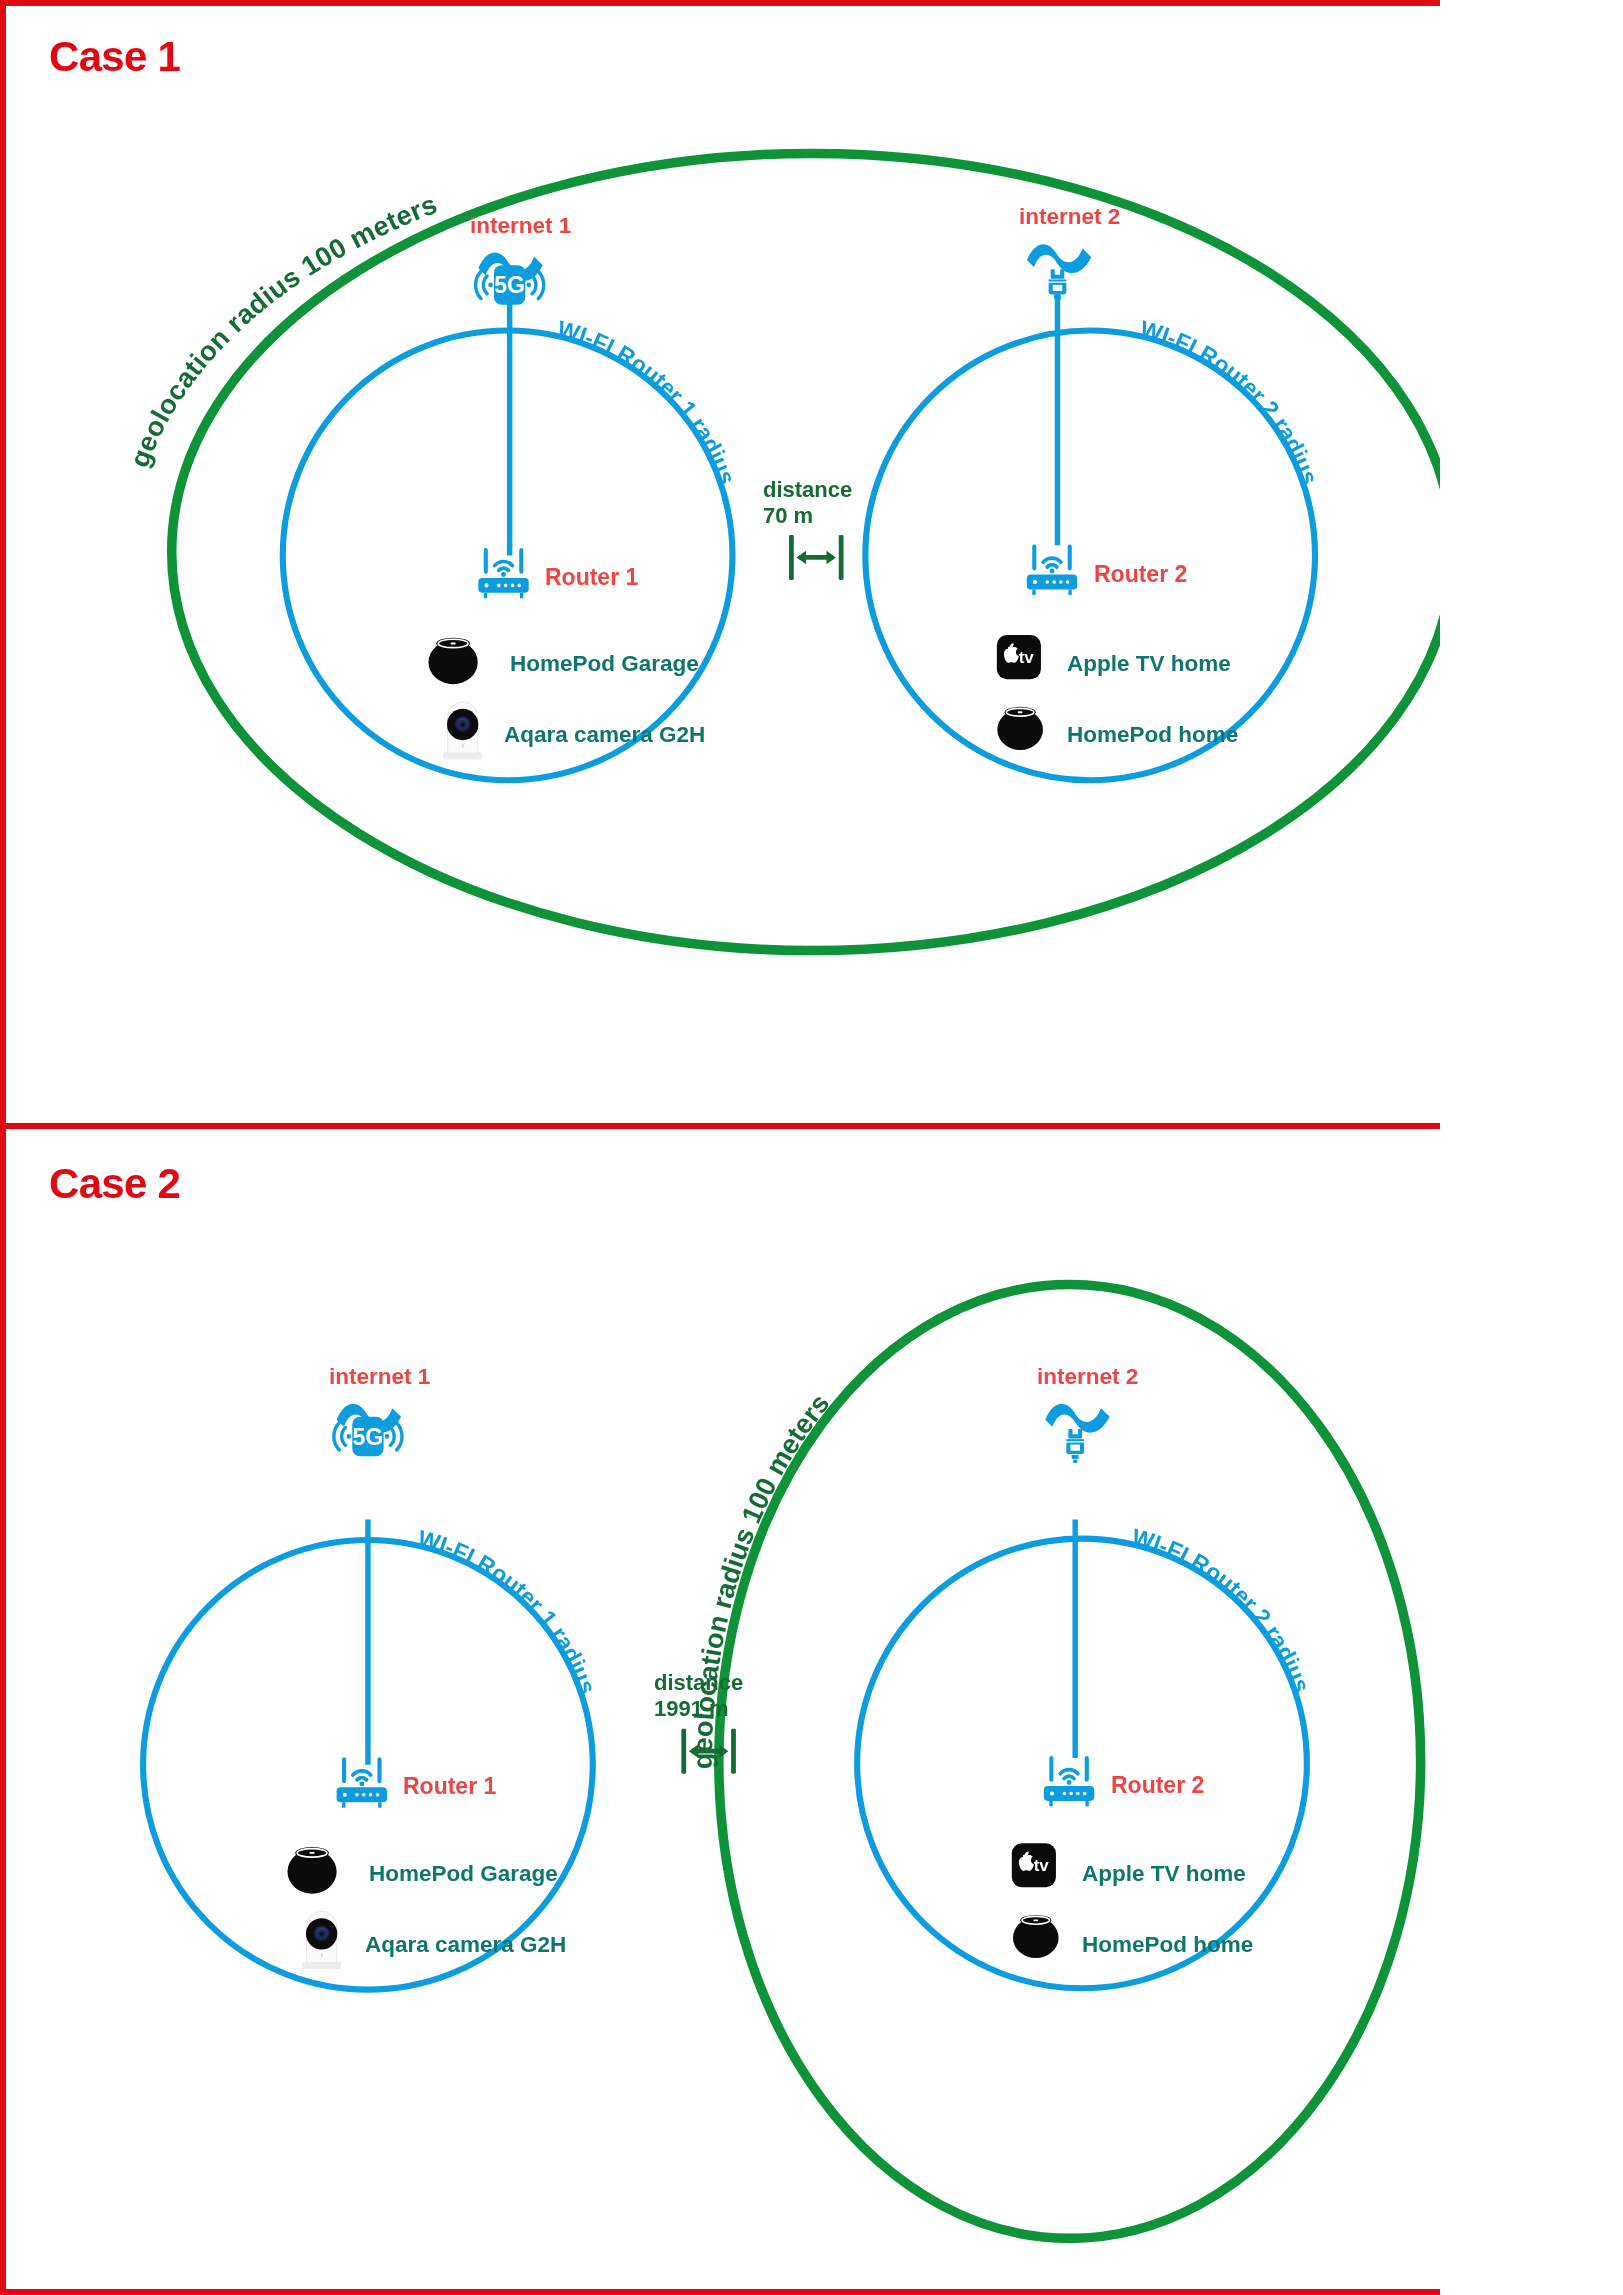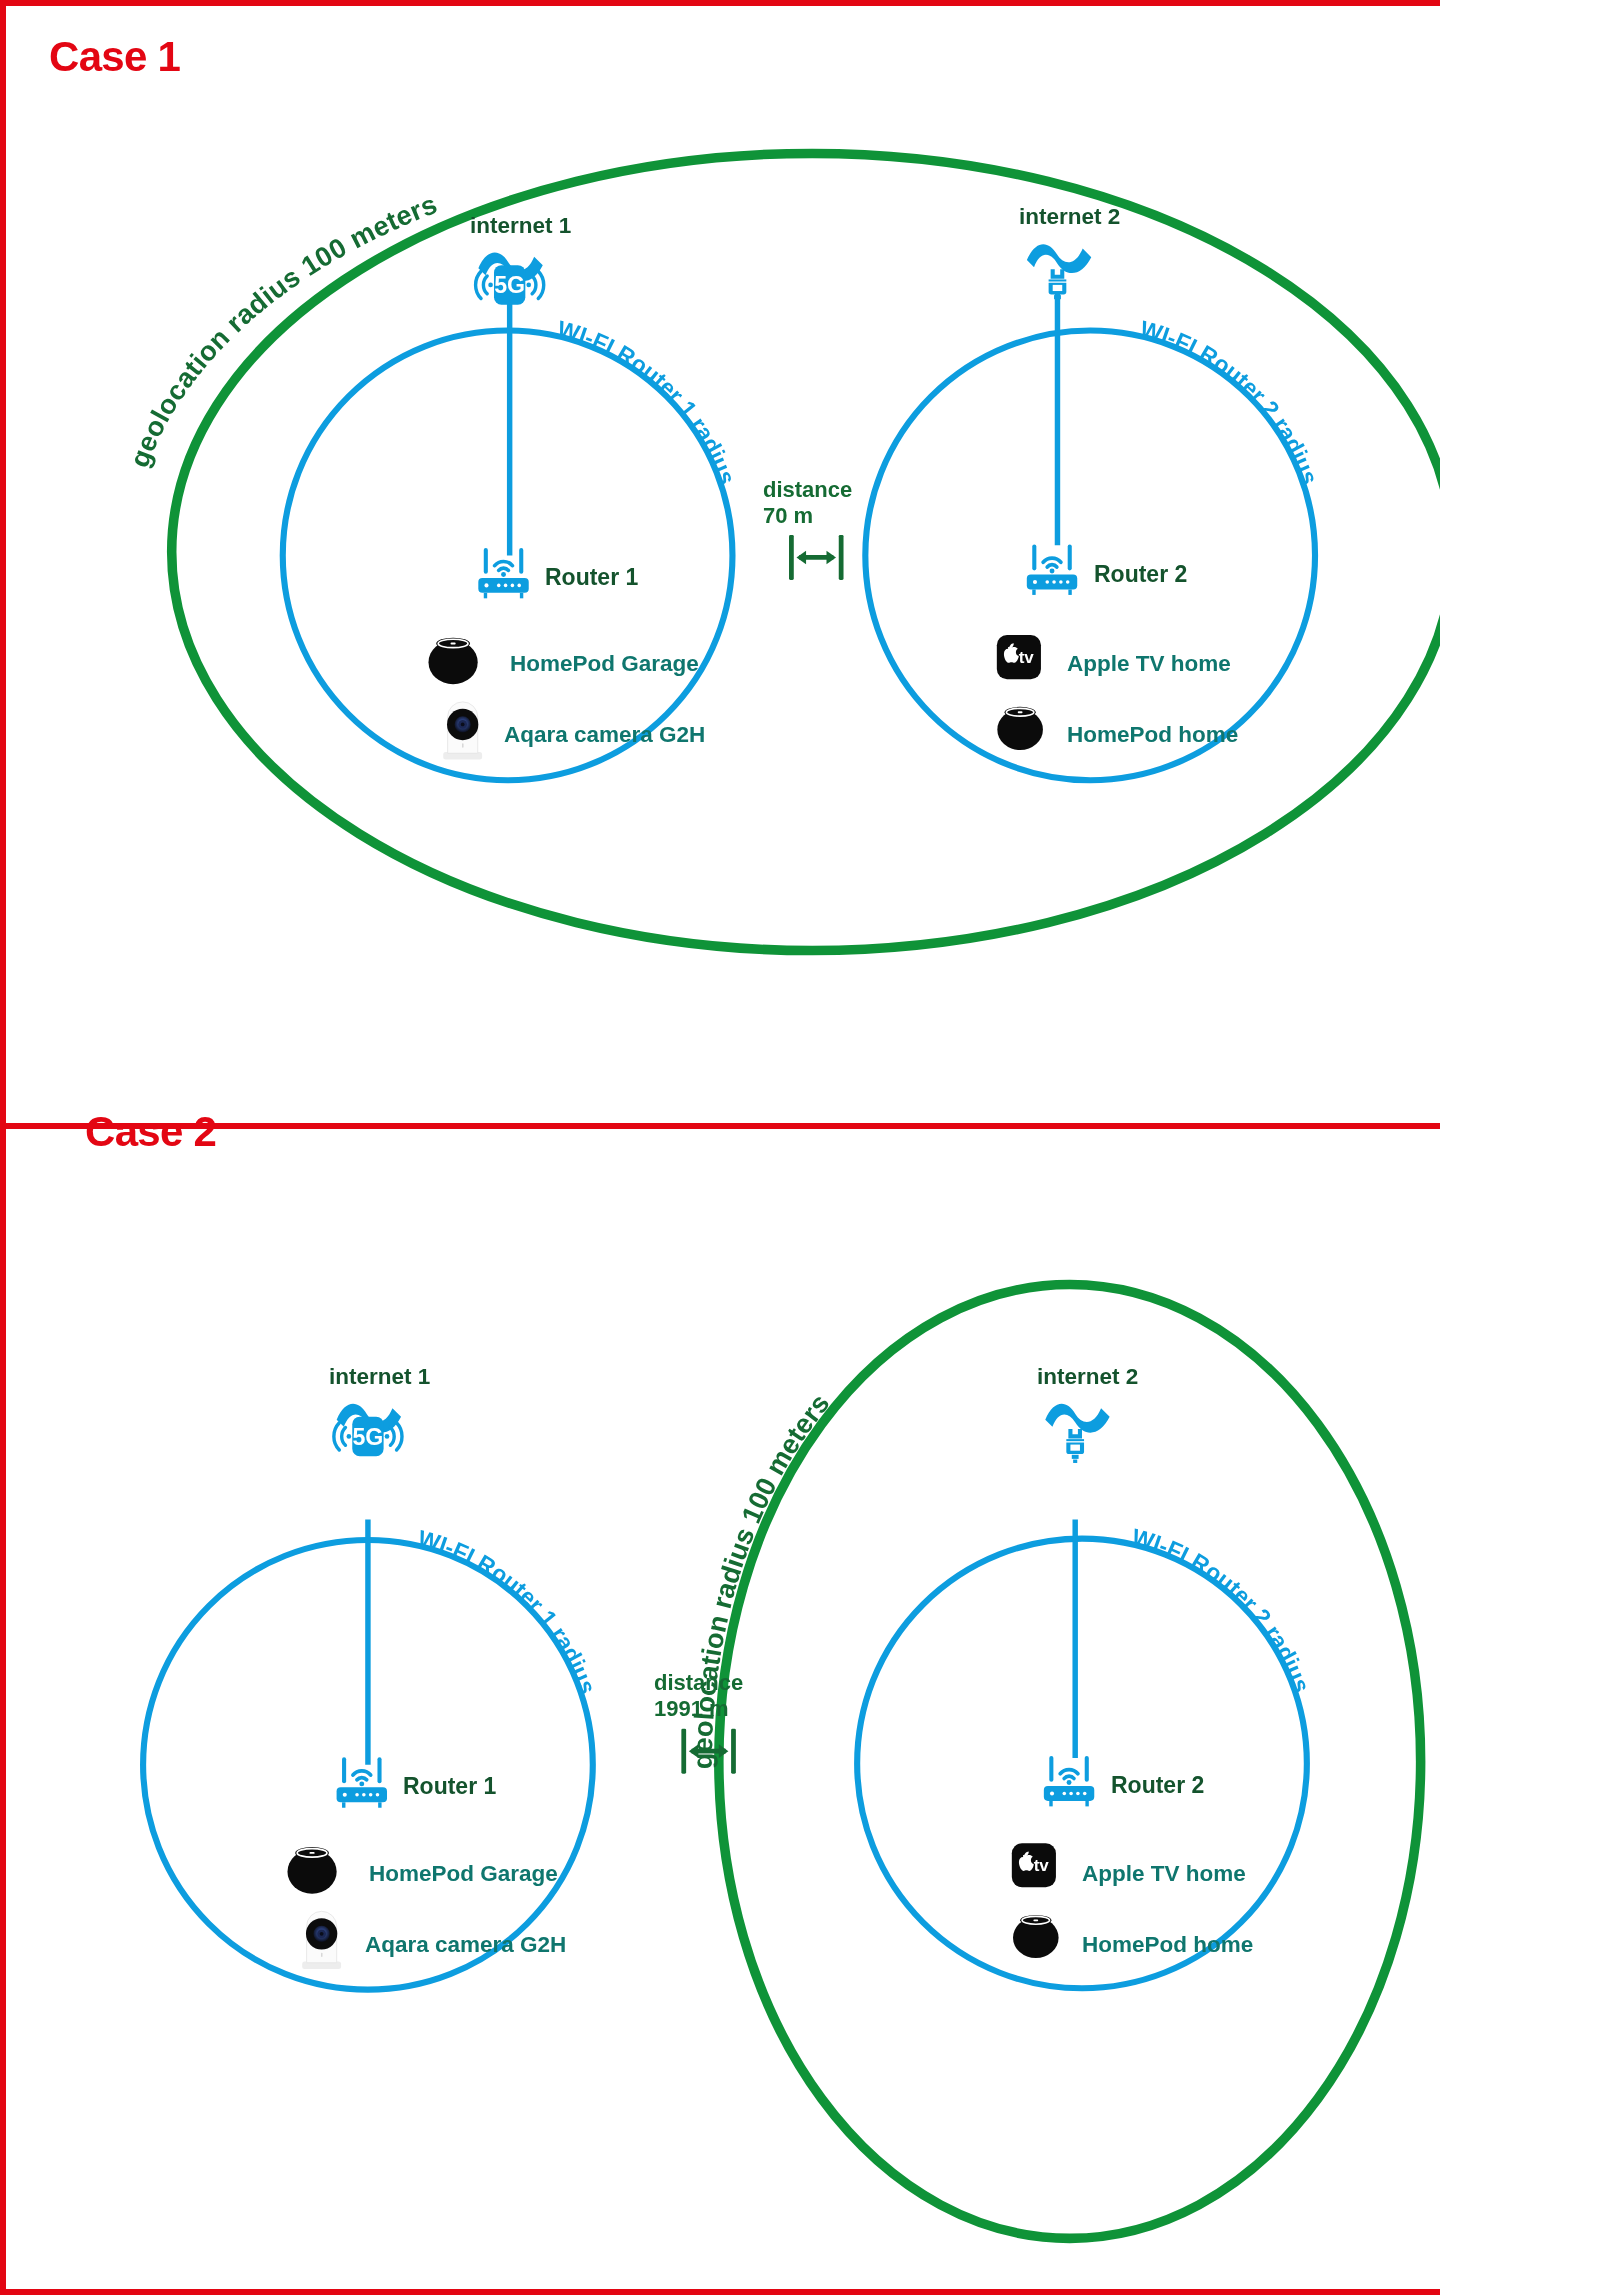--- a/index.html
+++ b/index.html
@@ -23,26 +23,26 @@
   }
   .case-title{
     position:absolute;
     color:#e30613;
     font-weight:bold;
     font-size:42px;
     letter-spacing:-0.7px;
     white-space:nowrap;
   }
   #case1-title{left:49px;top:33px;}
-  #case2-title{left:49px;top:1108px;margin-left:36px;}
+  #case2-title{left:49px;top:1160px;}
 
   svg.layer{position:absolute;left:0;top:0;width:1623px;height:2295px;overflow:visible;}
 
   .lbl{position:absolute;white-space:nowrap;}
-  .lbl-blue{color:#14532d;font-weight:bold;}
+  .lbl-blue{color:#ef4444;font-weight:bold;}
   .lbl-black{color:#0f766e;font-weight:bold;}
   .lbl-green{color:#156b33;font-weight:bold;}
 </style>
 </head>
 <body>
 
 <div class="page">
 
   <svg class="layer" aria-hidden="true" style="width:0;height:0;position:absolute;">
     <defs>

